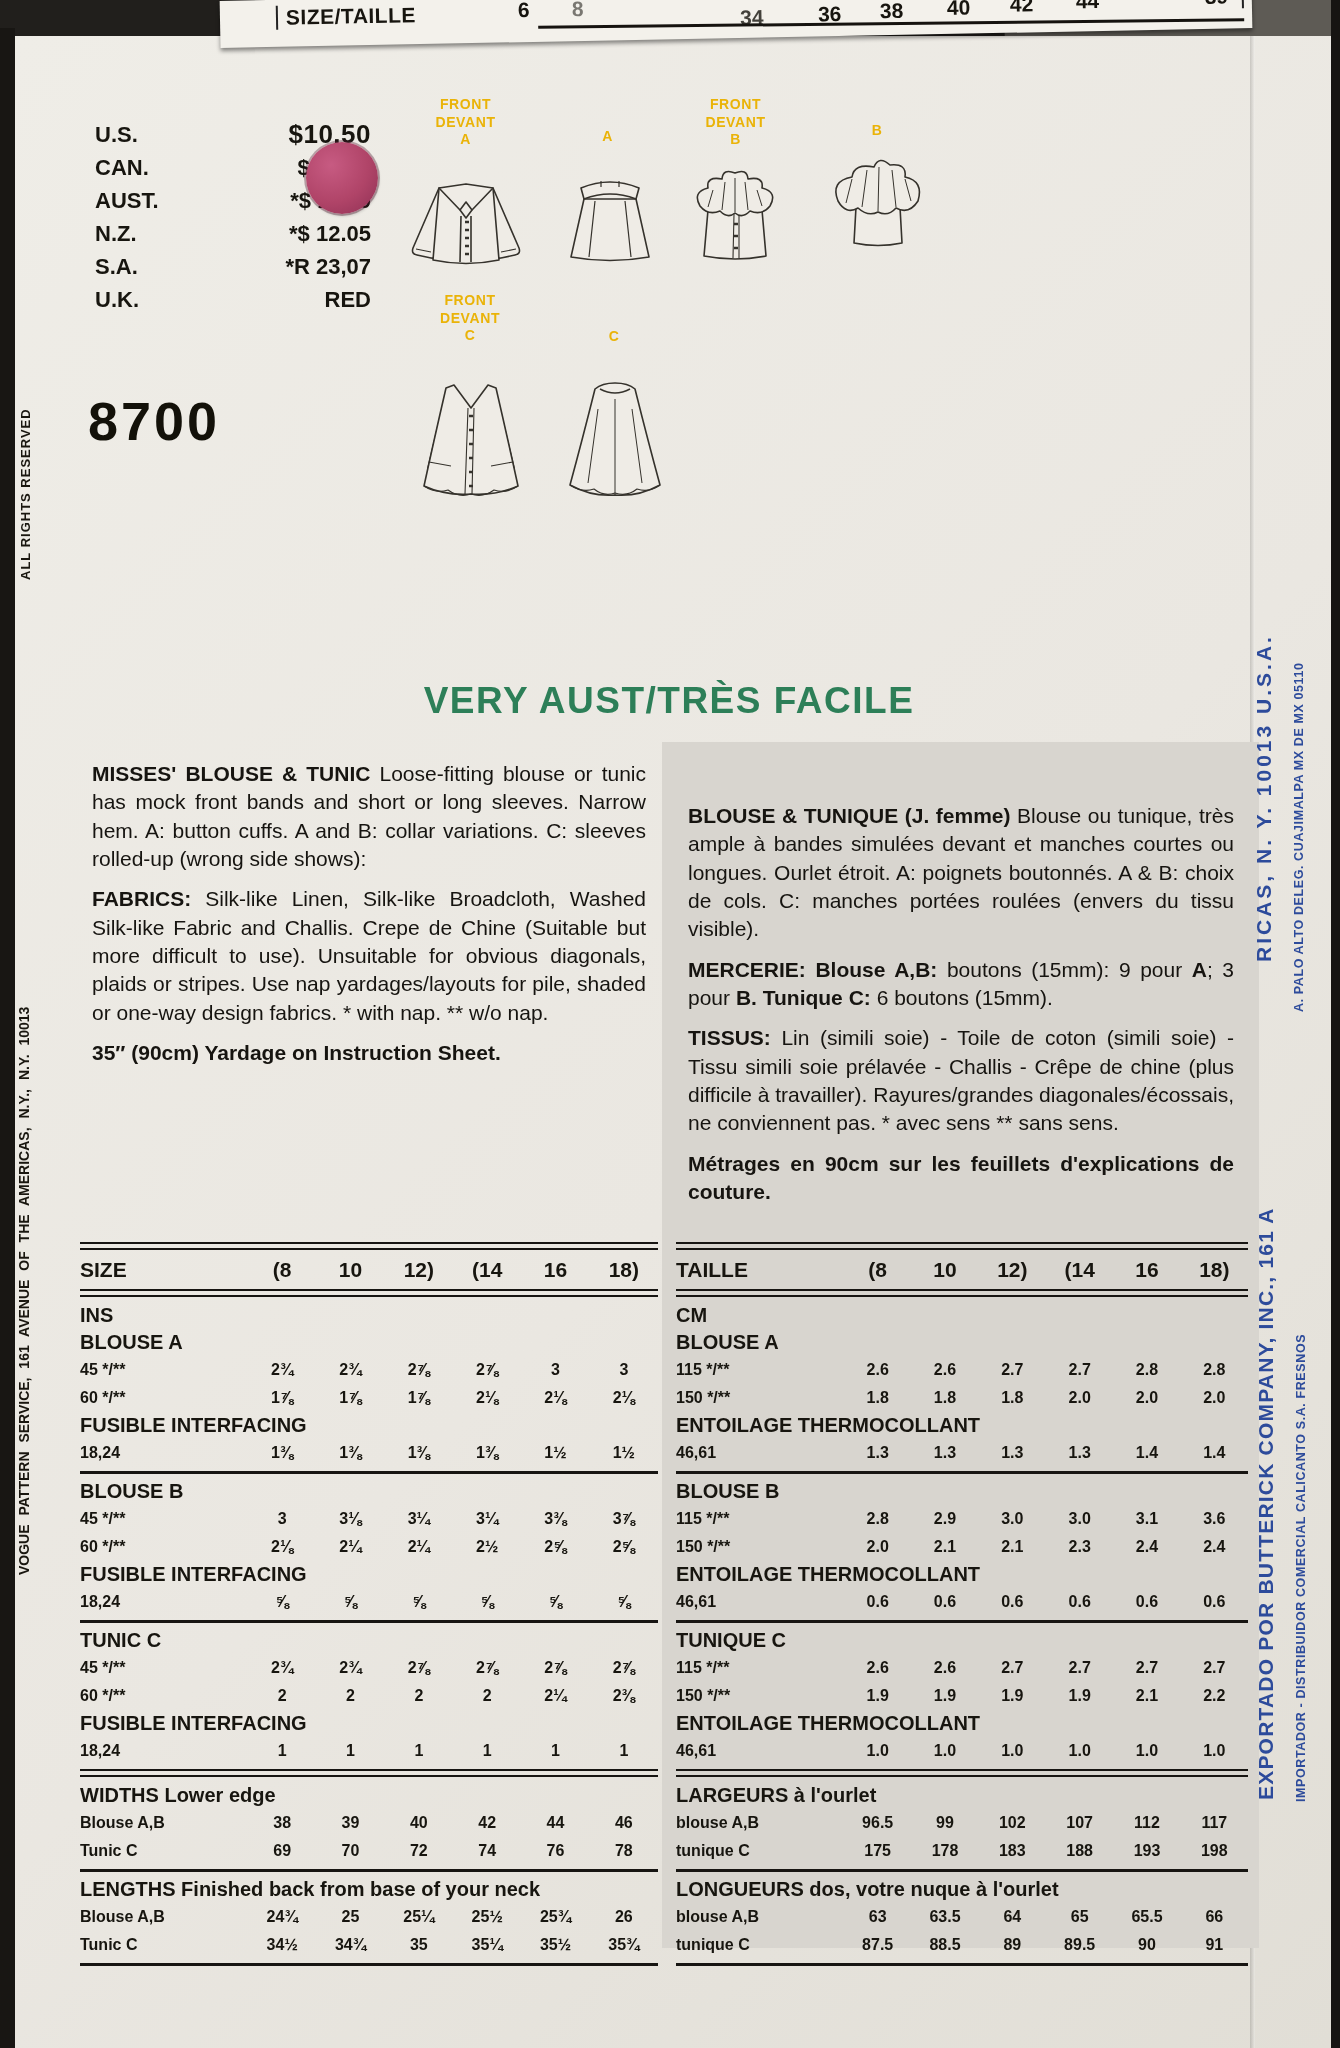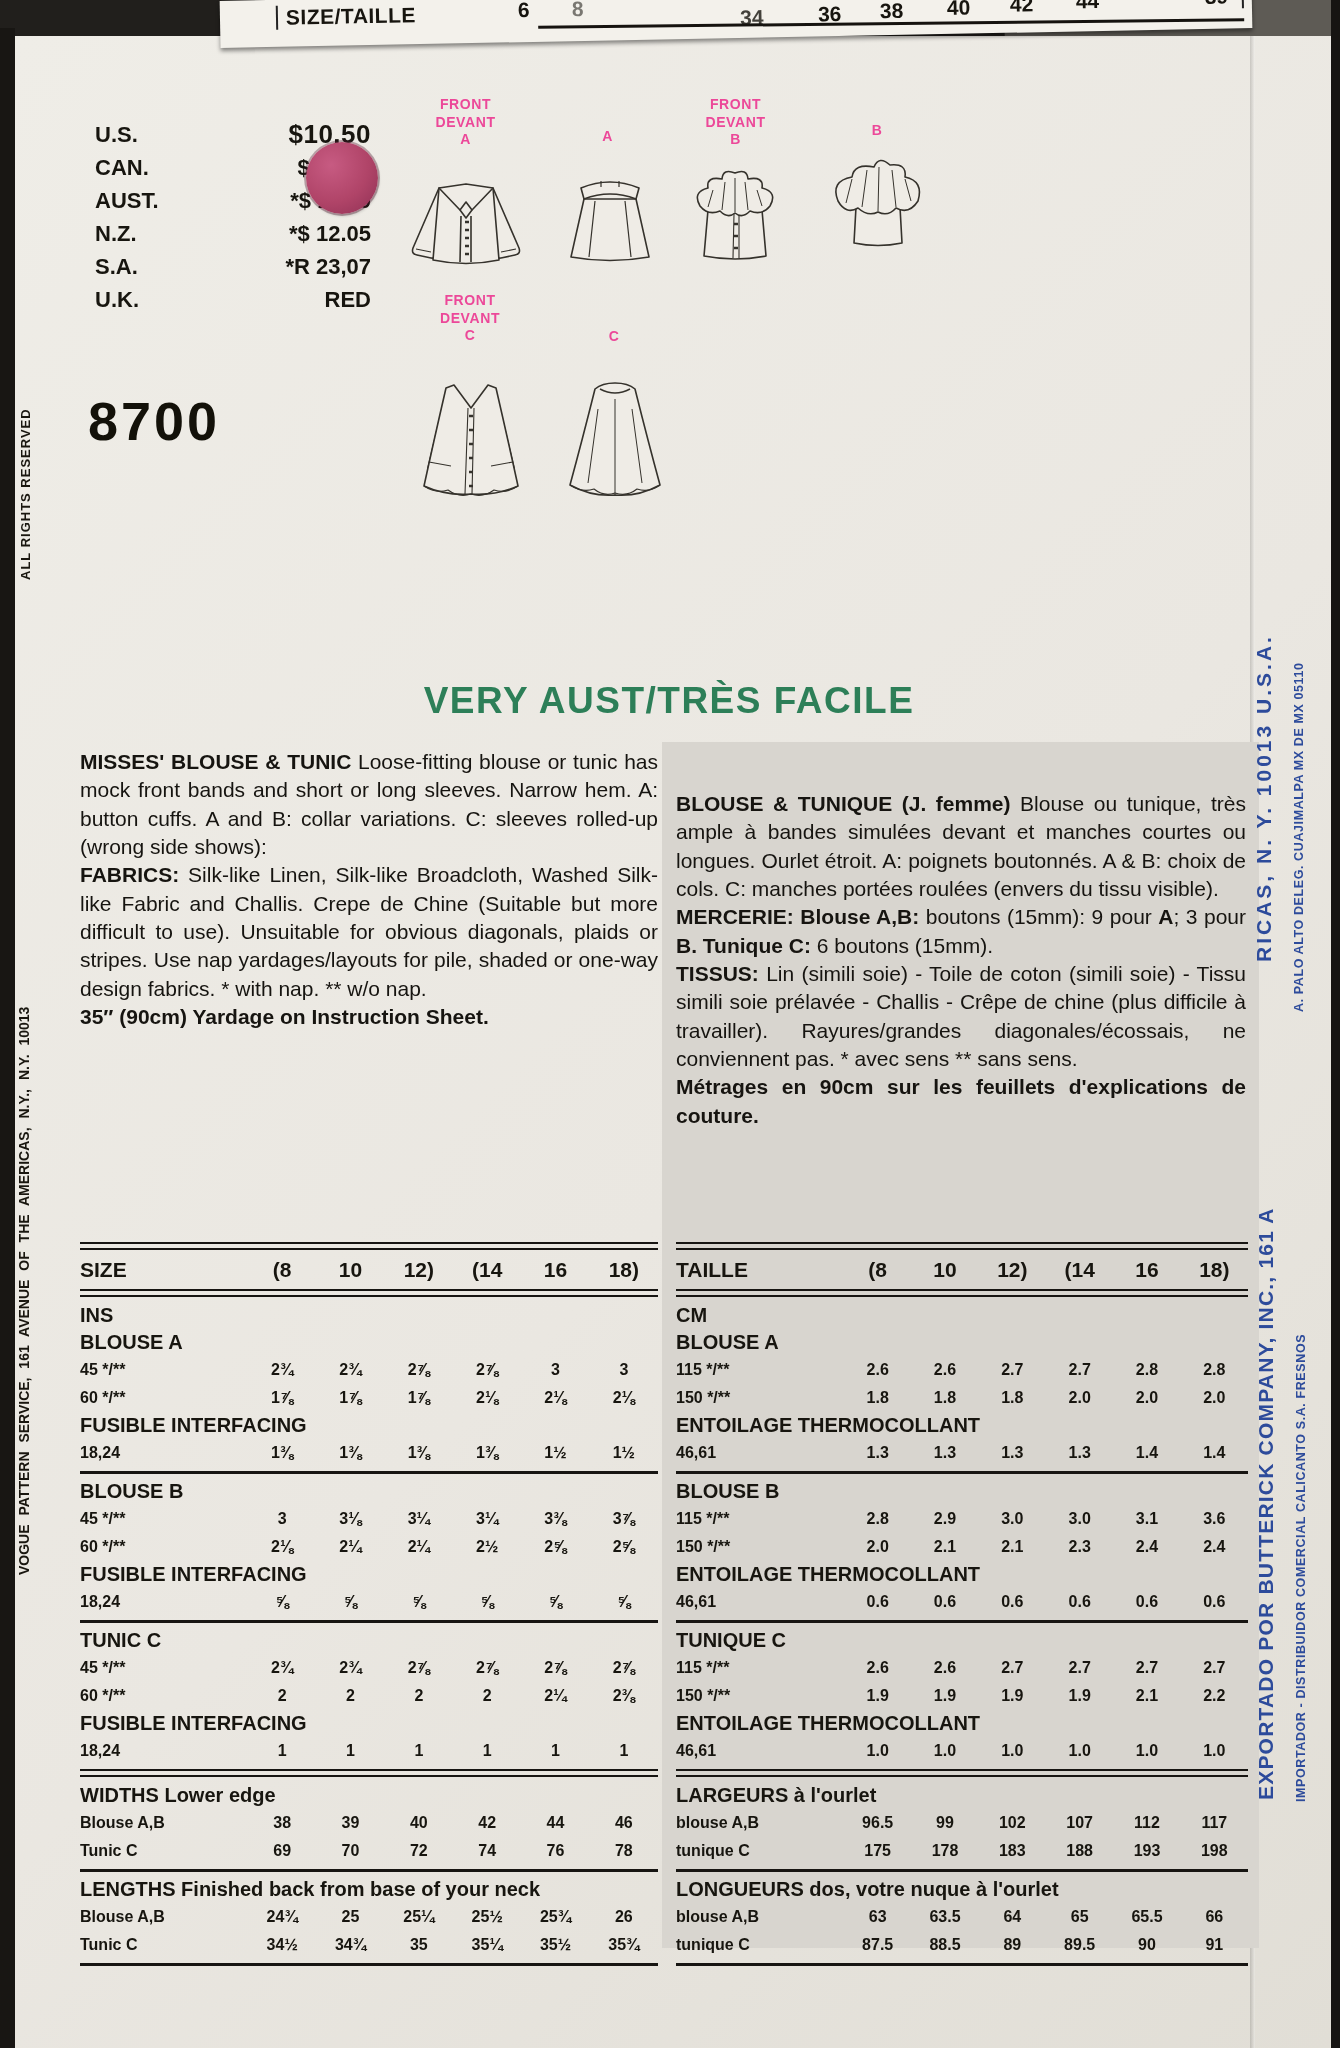--- a/index.html
+++ b/index.html
@@ -28,29 +28,29 @@
   .price-notes{margin-top:10px;margin-left:30px;font-size:15px;line-height:20px;}
   .price-notes .n2{margin-left:22px;}
   .pattern-number{position:absolute;left:88px;top:390px;font-size:54px;font-weight:700;
                   letter-spacing:3px;color:#131109;}
   
   .sticker{position:absolute;left:306px;top:142px;width:72px;height:72px;border-radius:50%;
            background:radial-gradient(circle at 35% 32%,#c75b82,#b04468 55%,#8e3054 100%);
            box-shadow:0 0 0 2px rgba(80,22,45,.35), 1px 2px 3px rgba(0,0,0,.2);}
   
   .fig{position:absolute;text-align:center;}
-  .figlabel{font-size:14px;font-weight:700;line-height:1.25;letter-spacing:.6px;color:#ec4899;}
+  .figlabel{font-size:14px;font-weight:700;line-height:1.25;letter-spacing:.6px;color:#eab308;}
   .fig svg{display:block;margin:3px auto 0;}
   
   .banner{position:absolute;left:80px;top:680px;width:1178px;text-align:center;
           font-size:37px;font-weight:700;letter-spacing:1.5px;color:#2d7f58;}
   
   .gray-panel{position:absolute;left:662px;top:742px;width:597px;height:1206px;background:#d8d5cf;}
   .desc{position:absolute;width:578px;font-size:21px;line-height:1.35;text-align:justify;color:#161410;}
-  .desc p{margin:0;}
+  .desc p{margin:12px;}
   .desc-en{left:80px;top:748px;}
   .desc-fr{left:676px;top:790px;width:570px;}
   
   .ytable{position:absolute;width:578px;}
   .ytable-left{left:80px;top:1238px;}
   .ytable-right{left:676px;top:1238px;width:572px;}
   .trow{display:grid;grid-template-columns:168px repeat(6,1fr);align-items:baseline;
         font-weight:700;font-size:16px;line-height:28px;}
   .thead{font-size:21px;line-height:30px;}
   .tlabel{text-align:left;white-space:nowrap;}

